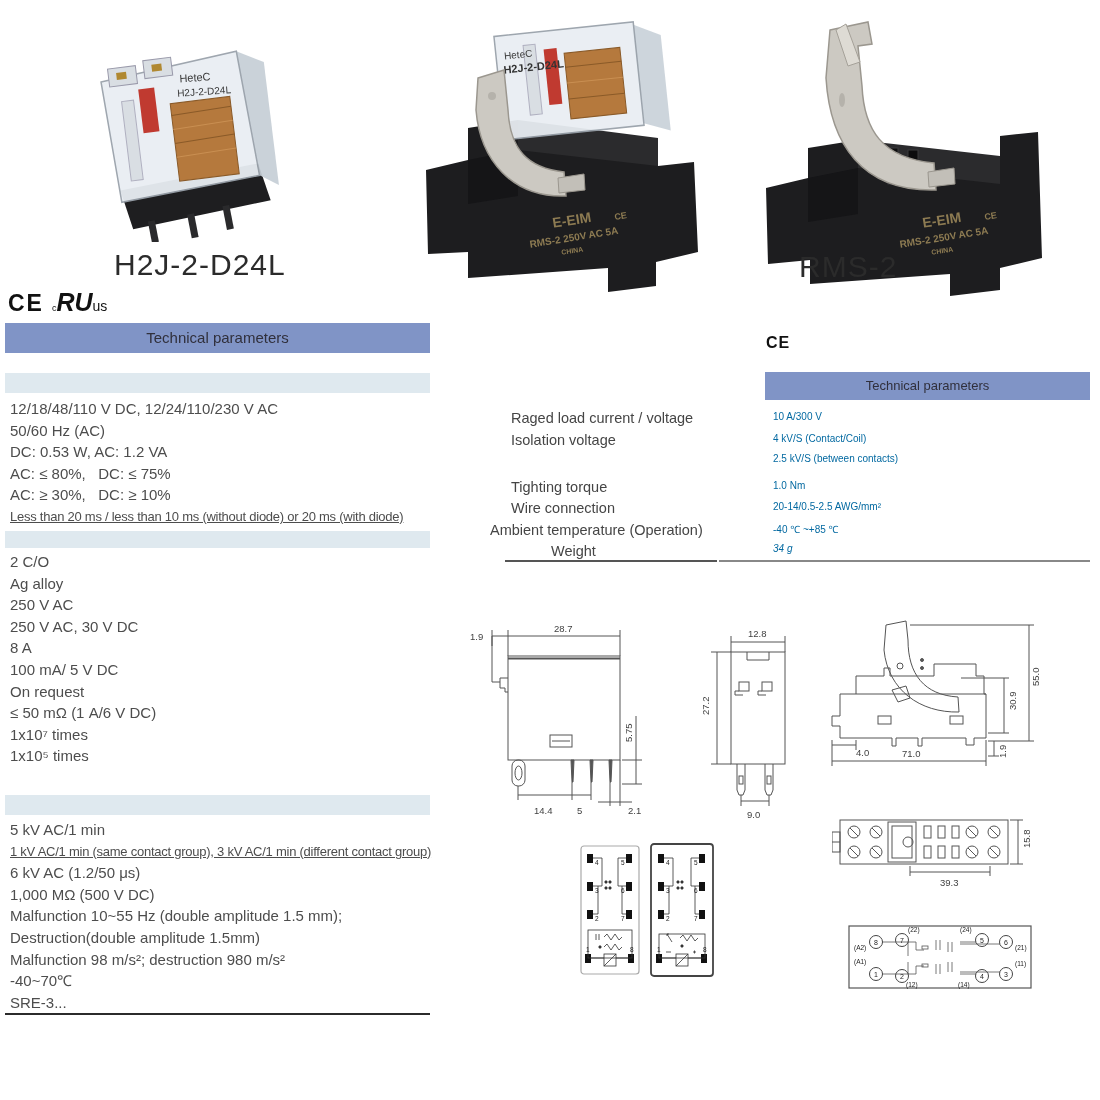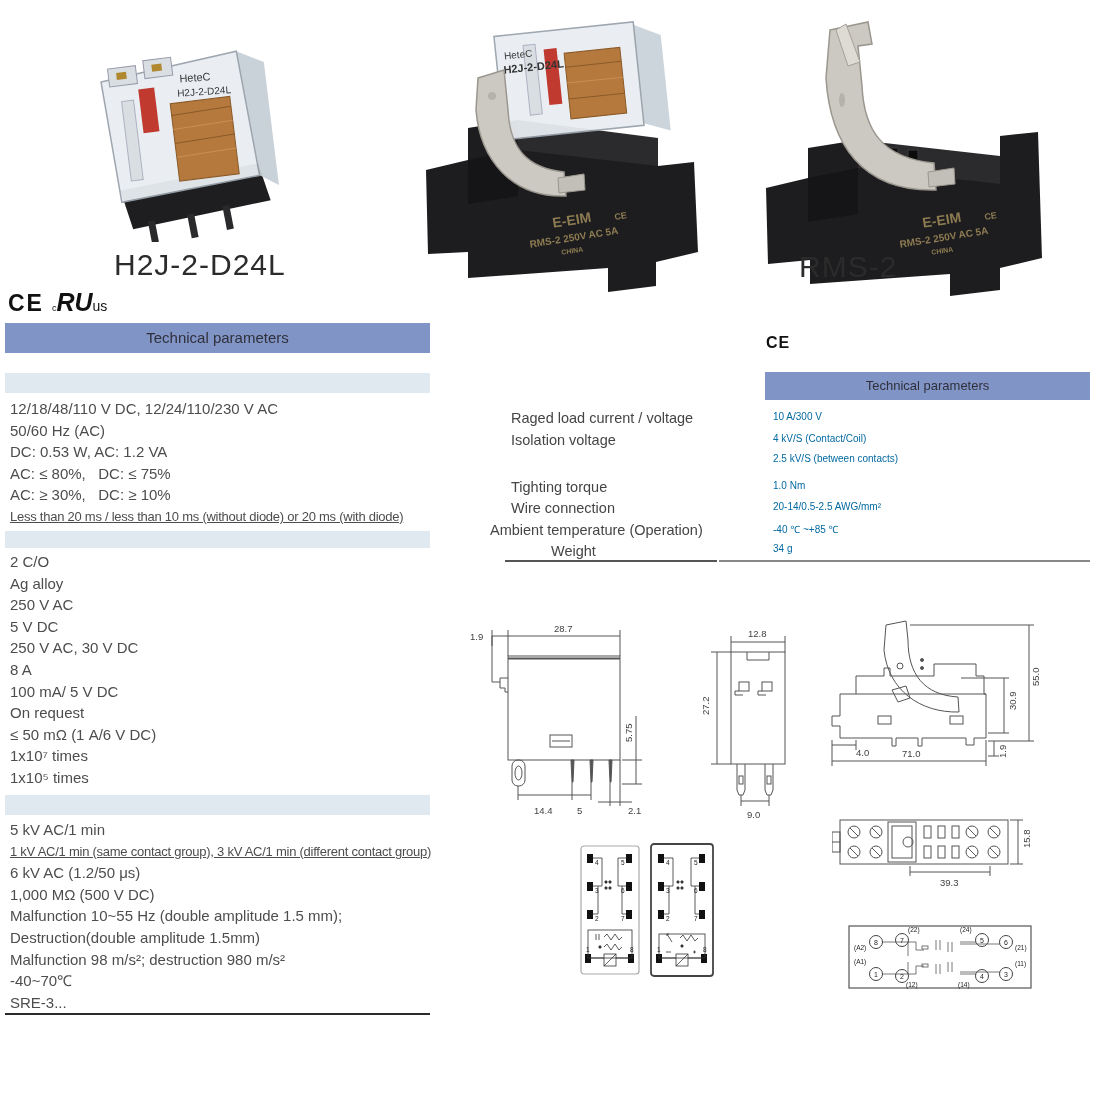--- a/index.html
+++ b/index.html
@@ -132,21 +132,20 @@
     <div class="trow">AC: ≥ 30%,   DC: ≥ 10%</div>
     <div class="trow cond">Less than 20 ms / less than 10 ms (without diode) or 20 ms (with diode)</div>
   </div>
 
   <div class="abs liteband" style="left:5px;top:531px;width:425px;height:17px;"></div>
 
   <div class="abs" style="left:10px;top:551px;width:425px;">
     <div class="trow">2 C/O</div>
     <div class="trow">Ag alloy</div>
     <div class="trow">250 V AC</div>
-    <div class="trow">5 V DC</div>
     <div class="trow">250 V AC, 30 V DC</div>
     <div class="trow">8 A</div>
     <div class="trow">100 mA/ 5 V DC</div>
     <div class="trow">On request</div>
     <div class="trow">≤ 50 mΩ (1 A/6 V DC)</div>
     <div class="trow">1x10⁷ times</div>
     <div class="trow">1x10⁵ times</div>
   </div>
 
   <div class="abs liteband" style="left:5px;top:795px;width:425px;height:20px;"></div>
@@ -176,21 +175,21 @@
   <div class="abs" style="left:766px;top:334px;font-size:16px;font-weight:700;letter-spacing:1px;color:#111;">CE</div>
 
   <div class="abs hdrband" style="left:765px;top:372px;width:325px;height:28px;line-height:28px;font-size:13px;">Technical parameters</div>
 
   <div class="abs rval" style="left:773px;top:411px;">10 A/300 V</div>
   <div class="abs rval" style="left:773px;top:433px;">4 kV/S (Contact/Coil)</div>
   <div class="abs rval" style="left:773px;top:453px;">2.5 kV/S (between contacts)</div>
   <div class="abs rval" style="left:773px;top:480px;">1.0 Nm</div>
   <div class="abs rval" style="left:773px;top:501px;">20-14/0.5-2.5 AWG/mm²</div>
   <div class="abs rval" style="left:773px;top:522px;">-40 ℃ ~+85 ℃</div>
-  <div class="abs rval" style="left:773px;top:543px;">34 g</div>
+  <div class="abs rval" style="left:773px;top:543px;font-style:italic;">34 g</div>
   <div class="abs rule" style="left:719px;top:560px;width:371px;height:1.5px;background:#888;"></div>
 
   <svg class="abs" style="left:462px;top:616px;" width="215" height="205" viewBox="0 0 215 205">
     <g stroke="#555" stroke-width="1" fill="none">
       <rect x="46" y="40" width="112" height="104"></rect>
       <line x1="46" y1="42.5" x2="158" y2="42.5" stroke-width="2"></line>
 
       <polyline points="46,62 38,62 38,72 43,72 43,76 46,76"></polyline>
 
       <rect x="88" y="119" width="22" height="12"></rect>

